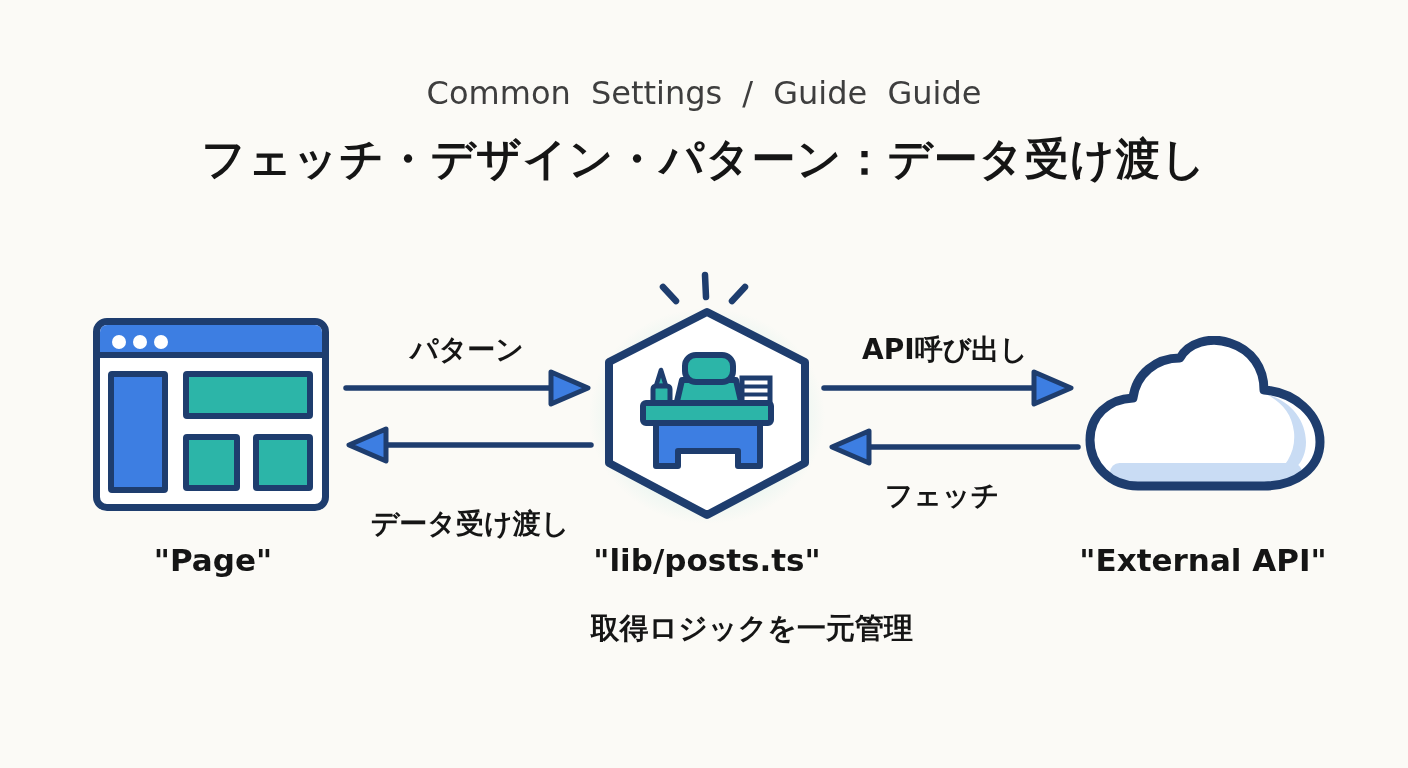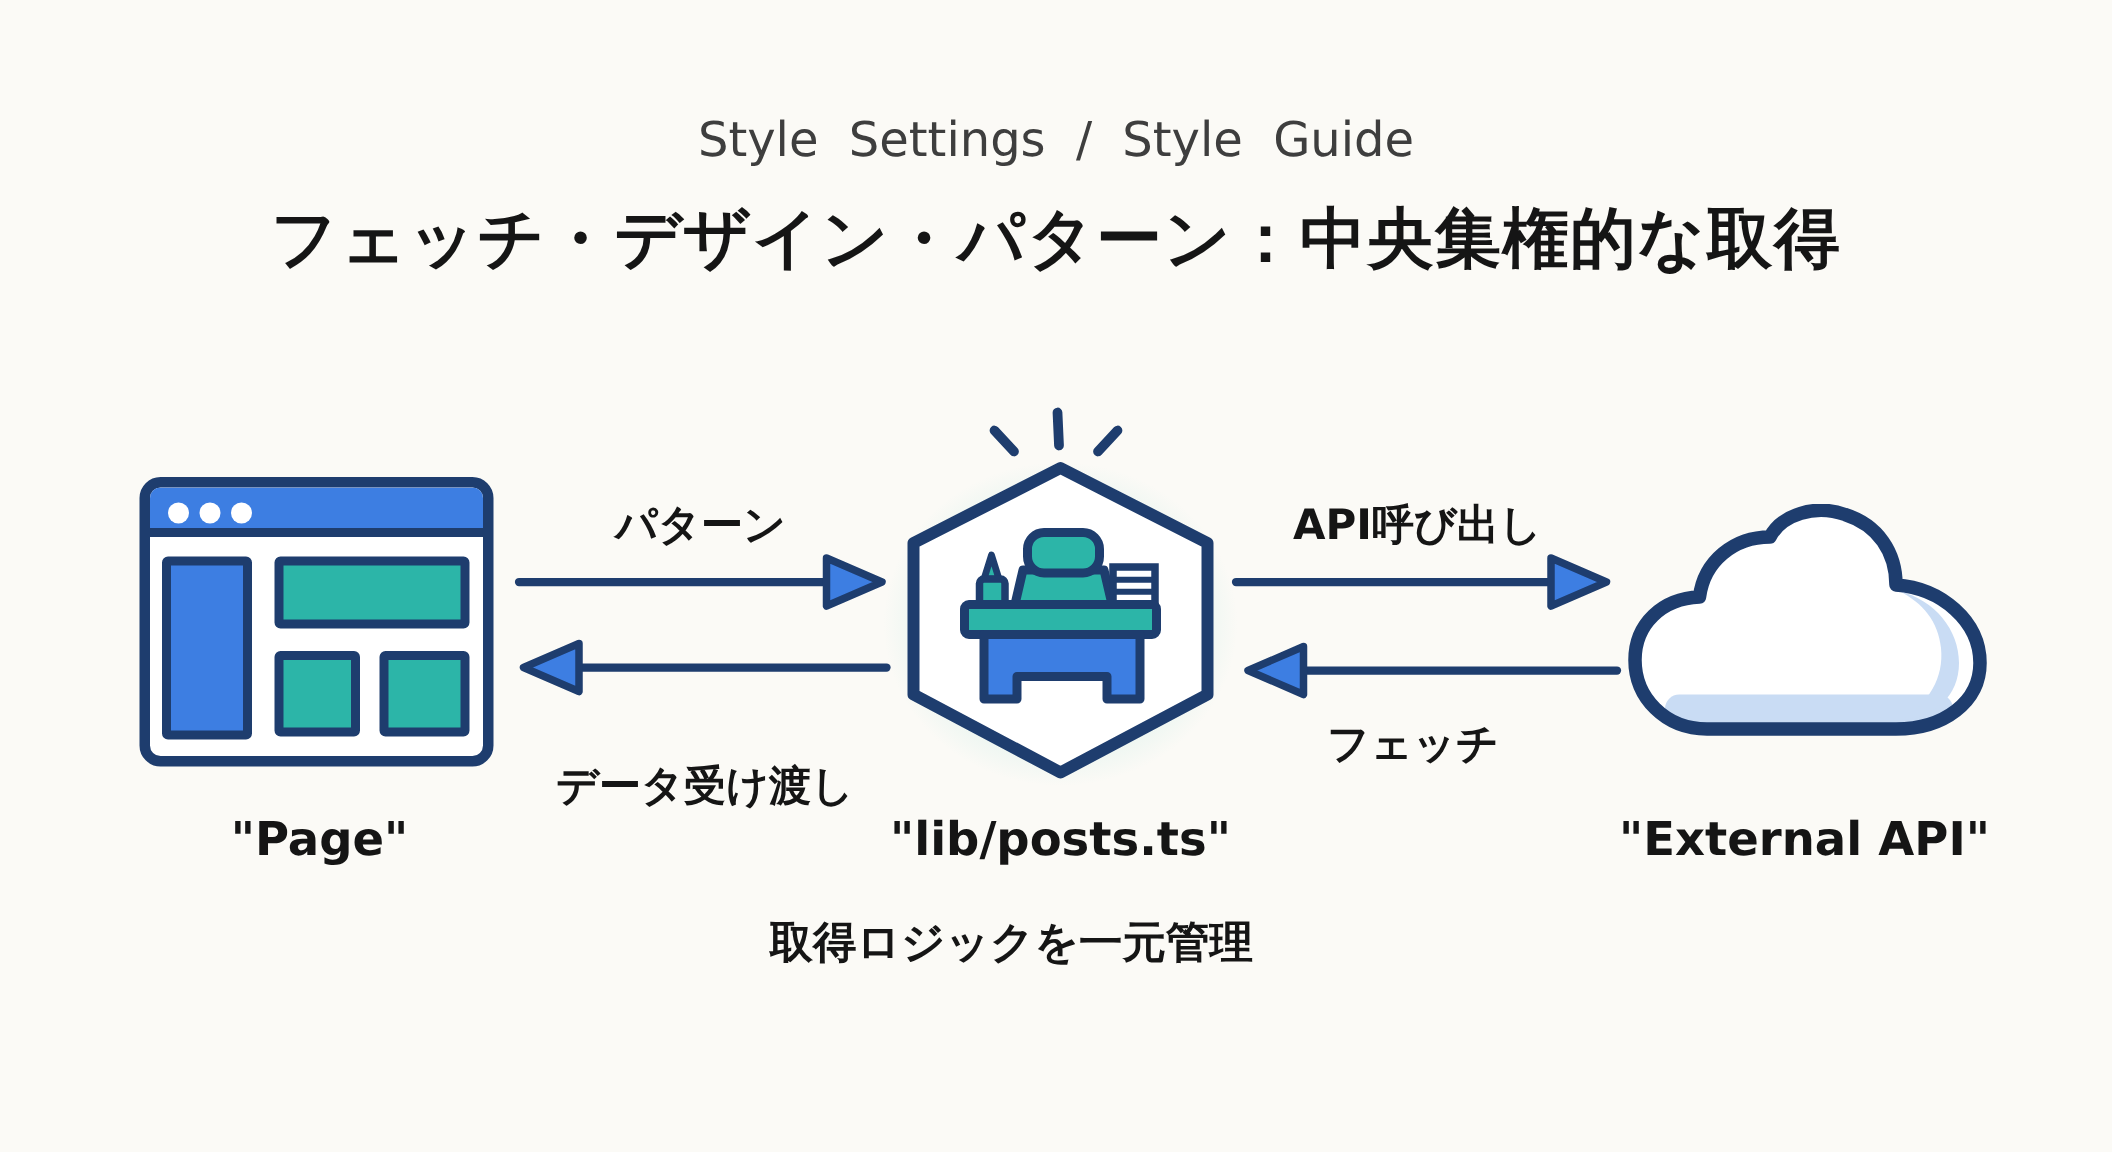--- a/index.html
+++ b/index.html
@@ -97,33 +97,33 @@
     font-size: 31px;
     font-weight: 700;
     color: var(--text_dark, #151515);
   }
   .lbl-page { left: 83px;  top: 542px; width: 260px; }
   .lbl-lib  { left: 554px; top: 542px; width: 306px; }
   .lbl-api  { left: 1050px;top: 542px; width: 306px; }
   .caption {
     position: absolute;
     left: 513px; top: 609px; width: 400px;
-    text-align: left;
+    text-align: right;
     font-size: 29px;
     font-weight: 700;
     color: var(--text_dark, #151515);
   }
 </style>
 </head>
 <body>
 
 <div class="stage">
 
-  <div class="subtitle">Style Settings / Style Guide</div>
-  <div class="title">フェッチ・デザイン・パターン：中央集権的な取得</div>
+  <div class="subtitle">Common Settings / Guide Guide</div>
+  <div class="title">フェッチ・デザイン・パターン：データ受け渡し</div>
 
   <div class="browser">
     <div class="browser-bar">
       <span class="dot dot1"></span>
       <span class="dot dot2"></span>
       <span class="dot dot3"></span>
     </div>
     <div class="browser-body">
       <div class="blk blk-sidebar"></div>
       <div class="blk blk-hero"></div>

